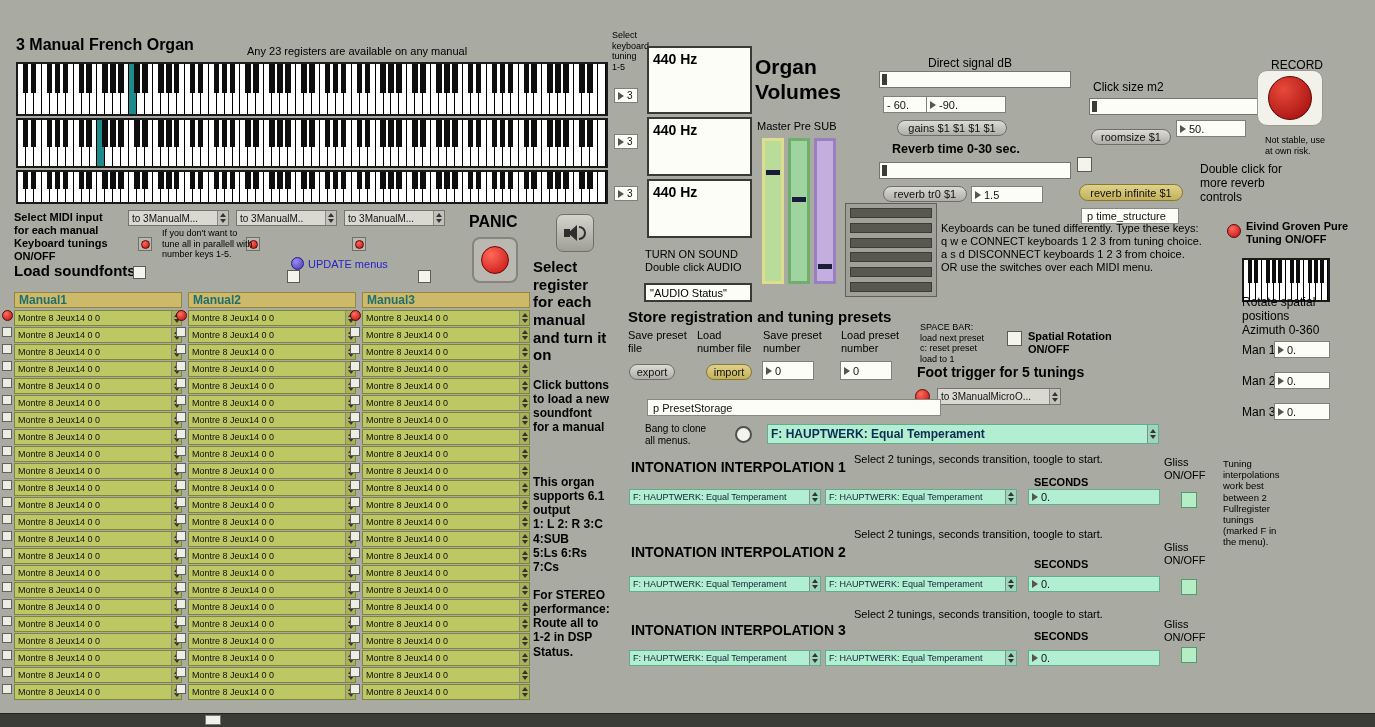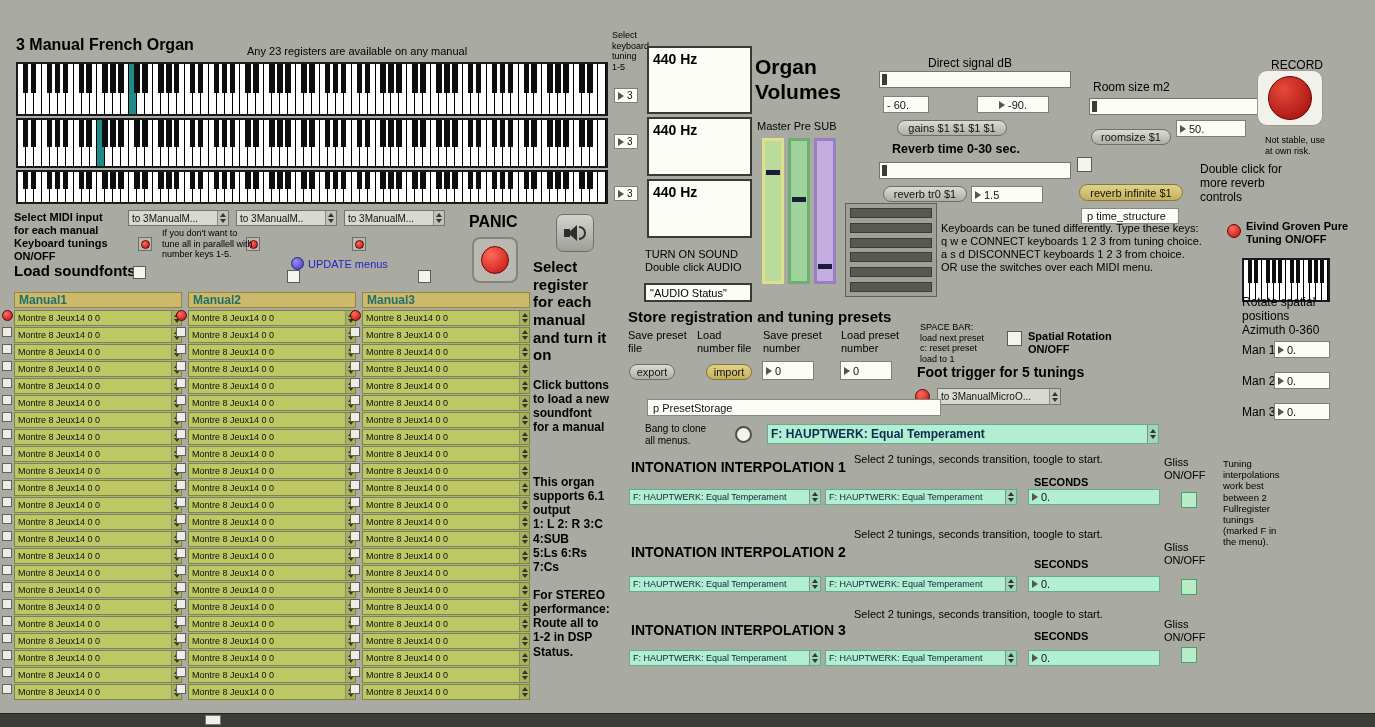--- a/index.html
+++ b/index.html
@@ -1288,21 +1288,21 @@
 ON/OFF</div>
   <div class="cb green" style="left:1181px;top:647px;width:16px;height:16px;"></div>
 
   <div class="lbl" style="left:928px;top:56px;font-size:12px;">Direct signal dB</div>
   <div class="hslider" style="left:879px;top:71px;width:192px;height:17px;">
       <span class="hmark"></span>
     </div>
   <div class="numbox" style="left:883px;top:96px;width:46px;height:17px;">
       <span>- 60.</span>
     </div>
-  <div class="numbox" style="left:977px;top:96px;width:72px;height:17px;justify-content:center;">
+  <div class="numbox" style="left:926px;top:96px;width:80px;height:17px;">
       <span class="nb-tri"></span>
       <span>-90.</span>
     </div>
   <div class="rbtn" style="left:897px;top:120px;width:110px;height:16px;">
       <span>gains $1 $1 $1 $1</span>
     </div>
 
   <div class="lbl bold" style="left:892px;top:142px;font-size:12.5px;">Reverb time 0-30 sec.</div>
   <div class="hslider" style="left:879px;top:162px;width:192px;height:17px;">
       <span class="hmark"></span>
@@ -1315,21 +1315,21 @@
       <span>1.5</span>
     </div>
   <div class="cb" style="left:1077px;top:157px;width:15px;height:15px;"></div>
   <div class="rbtn khaki" style="left:1079px;top:184px;width:104px;height:17px;">
       <span>reverb infinite $1</span>
     </div>
   <div class="objbox" style="left:1081px;top:208px;width:98px;height:16px;">
       <span>p time_structure</span>
     </div>
 
-  <div class="lbl" style="left:1093px;top:80px;font-size:12px;">Room size m2</div>
+  <div class="lbl" style="left:1093px;top:80px;font-size:12px;">Click size m2</div>
   <div class="hslider" style="left:1089px;top:98px;width:178px;height:17px;">
       <span class="hmark"></span>
     </div>
   <div class="rbtn" style="left:1091px;top:129px;width:80px;height:16px;">
       <span>roomsize $1</span>
     </div>
   <div class="numbox" style="left:1176px;top:120px;width:70px;height:17px;">
       <span class="nb-tri"></span>
       <span>50.</span>
     </div>

